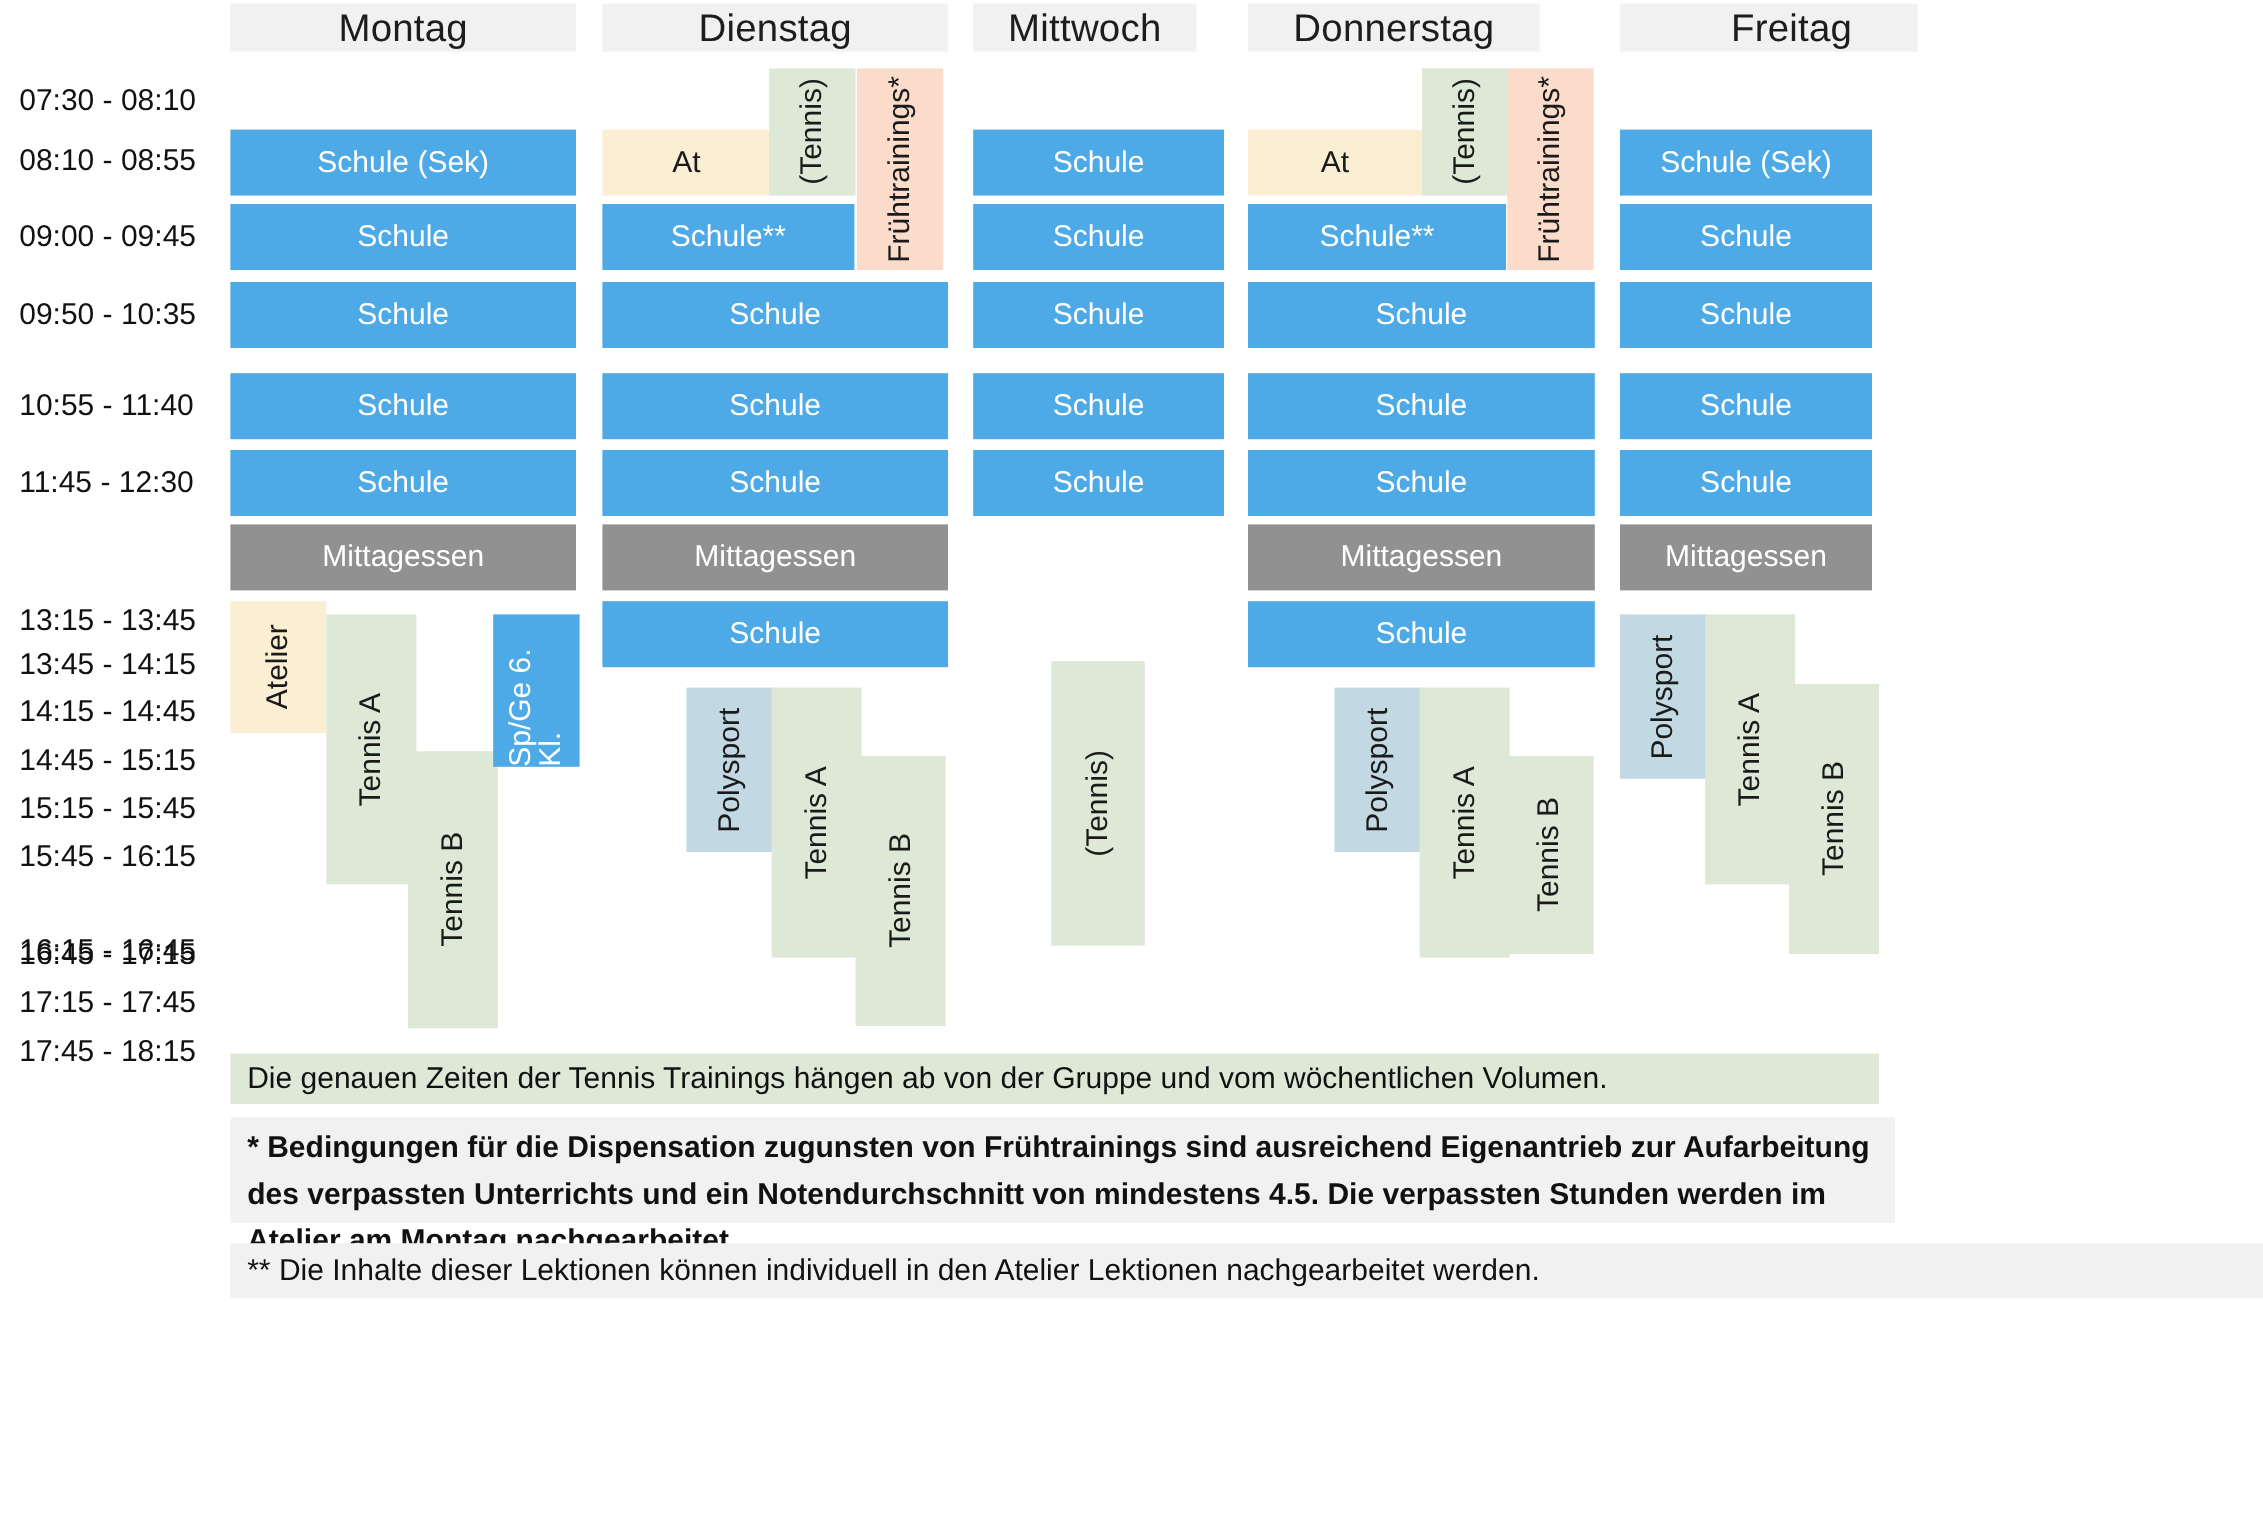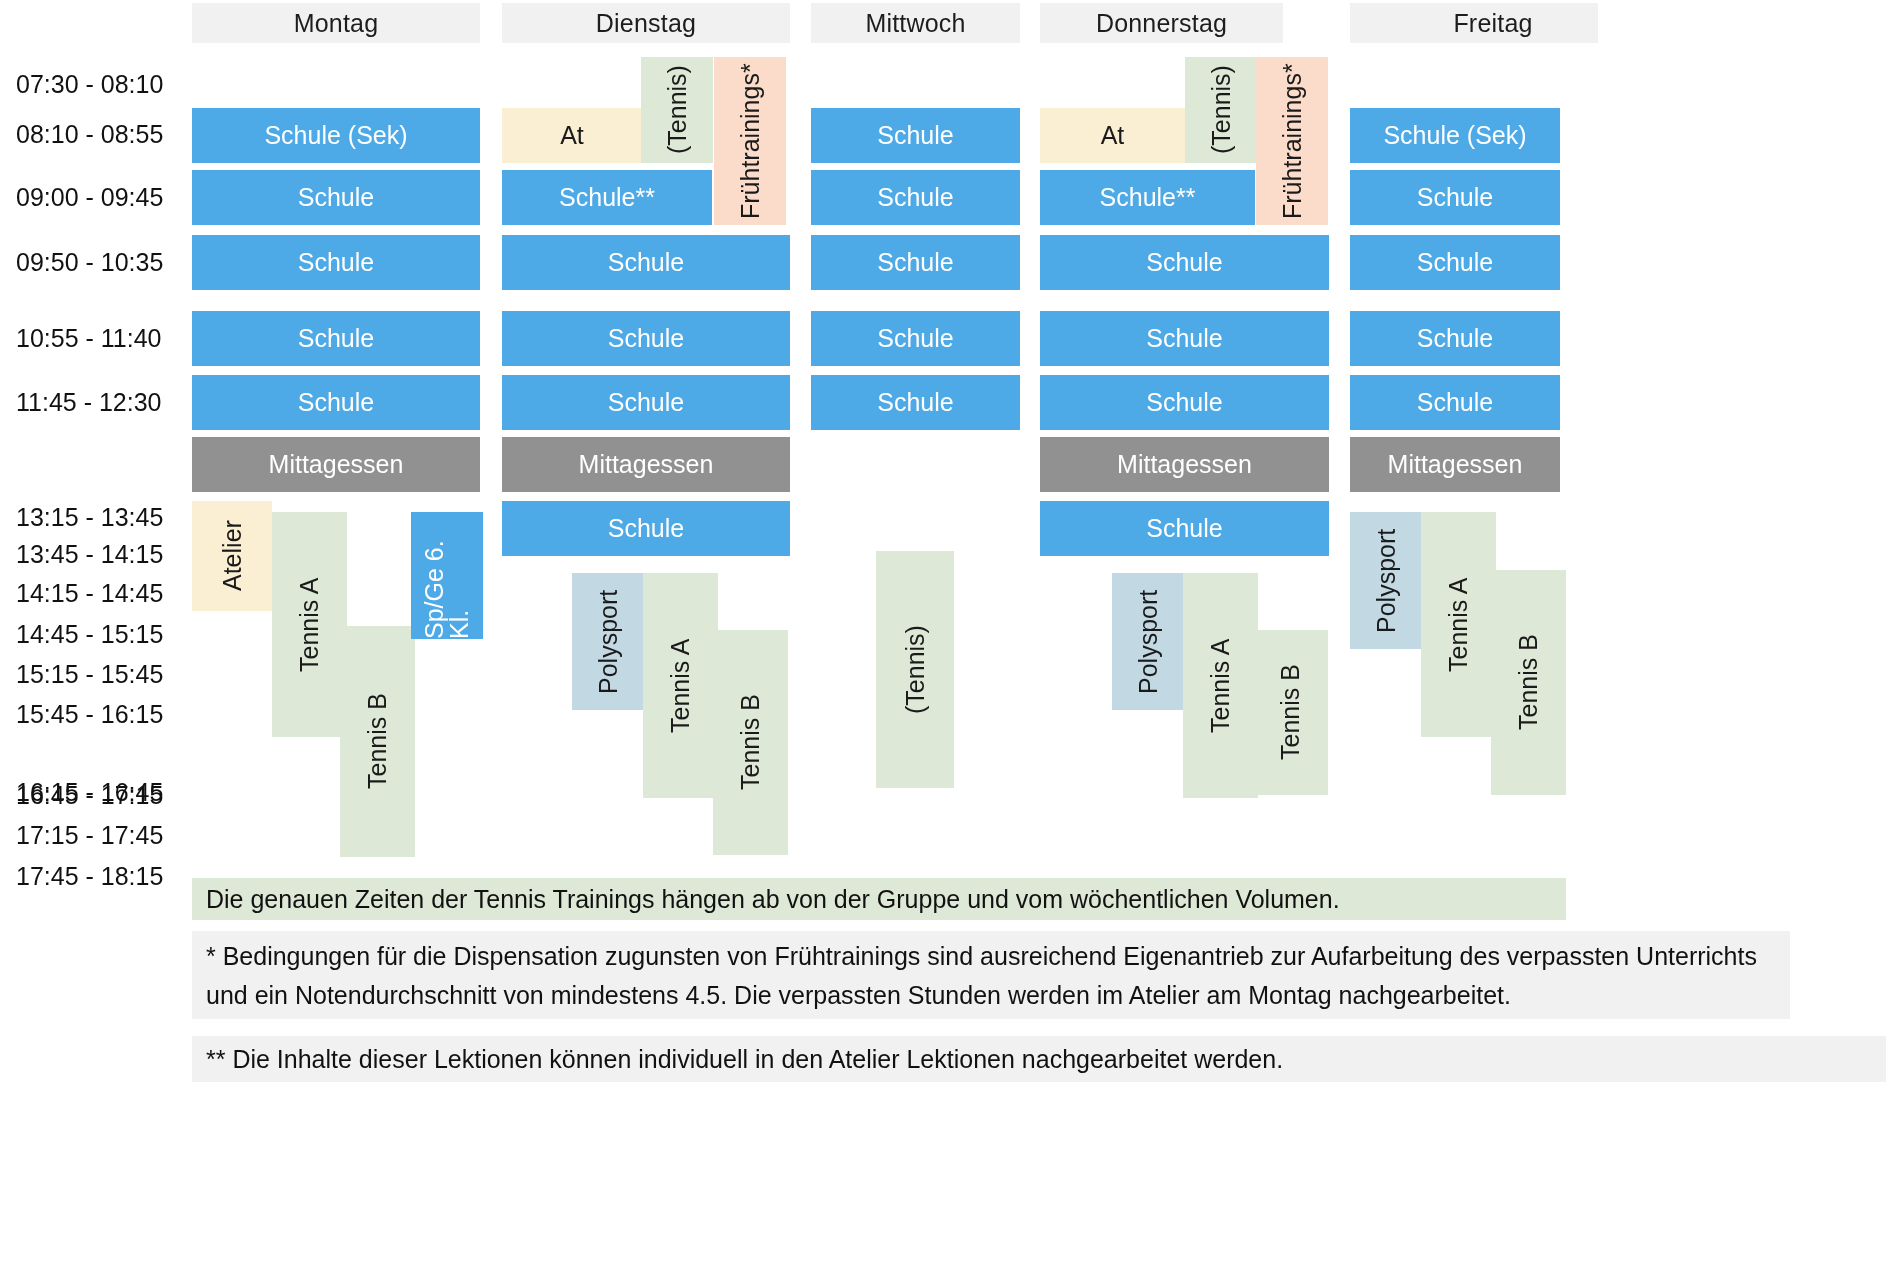--- a/index.html
+++ b/index.html
@@ -11,21 +11,21 @@
     overflow:hidden;
     position:relative;
   }
   .stage{position:absolute;left:0;top:0;width:1886px;height:1272px;}
 
   
   .dayhead{
     position:absolute;
     background:#f1f1f1;
     color:#1d1d1d;
-    font-size:25px;
+    font-size:32px;
     display:flex;align-items:center;justify-content:center;
     letter-spacing:.2px;
     height:40px;
     top:3px;
   }
 
   
   .timelbl{
     position:absolute;
     left:16px;
@@ -71,21 +71,21 @@
   .note-green{background:#dde8d6;}
   .note-gray{background:#f1f1f1;}
 </style>
 </head>
 <body>
 
 <div class="stage">
   <div id="dayheads">
       <div class="dayhead" style="left: 192px; width: 288px;">Montag</div>
       <div class="dayhead" style="left: 502px; width: 288px;">Dienstag</div>
-      <div class="dayhead" style="left: 811px; width: 209px;">Mittwoch</div>
+      <div class="dayhead" style="left: 811px; width: 186px;">Mittwoch</div>
       <div class="dayhead" style="left: 1040px; width: 243px;">Donnerstag</div>
       <div class="dayhead" style="left: 1350px; width: 210px; padding-left: 38px;">Freitag</div>
     </div>
   <div id="timecol">
       <div class="timelbl" style="top: 70px;">07:30 - 08:10</div>
       <div class="timelbl" style="top: 120px;">08:10 - 08:55</div>
       <div class="timelbl" style="top: 183px;">09:00 - 09:45</div>
       <div class="timelbl" style="top: 248px;">09:50 - 10:35</div>
       <div class="timelbl" style="top: 324px;">10:55 - 11:40</div>
       <div class="timelbl" style="top: 388px;">11:45 - 12:30</div>
@@ -245,16 +245,16 @@
       <div class="blk c-green vert" style="left: 1421px; top: 512px; width: 75px; height: 225px;">
         <span>Tennis A</span>
       </div>
       <div class="blk c-green vert" style="left: 1491px; top: 570px; width: 75px; height: 225px;">
         <span>Tennis B</span>
       </div>
     </div>
 
   <div class="note note-green" style="left:192px;top:878px;width:1374px;height:42px;display:flex;align-items:center;">Die genauen Zeiten der Tennis Trainings hängen ab von der Gruppe und vom wöchentlichen Volumen.</div>
 
-  <div class="note note-gray" style="left:192px;top:931px;width:1598px;height:88px;">* Bedingungen für die Dispensation zugunsten von Frühtrainings sind ausreichend Eigenantrieb zur Aufarbeitung des verpassten Unterrichts und ein Notendurchschnitt von mindestens 4.5. Die verpassten Stunden werden im Atelier am Montag nachgearbeitet.</div>
+  <div class="note note-gray" style="left:192px;top:931px;width:1387px;height:88px;font-weight:bold;">* Bedingungen für die Dispensation zugunsten von Frühtrainings sind ausreichend Eigenantrieb zur Aufarbeitung des verpassten Unterrichts und ein Notendurchschnitt von mindestens 4.5. Die verpassten Stunden werden im Atelier am Montag nachgearbeitet.</div>
 
   <div class="note note-gray" style="left:192px;top:1036px;width:1694px;height:46px;display:flex;align-items:center;">** Die Inhalte dieser Lektionen können individuell in den Atelier Lektionen nachgearbeitet werden.</div>
 </div>
 
 </body></html>

